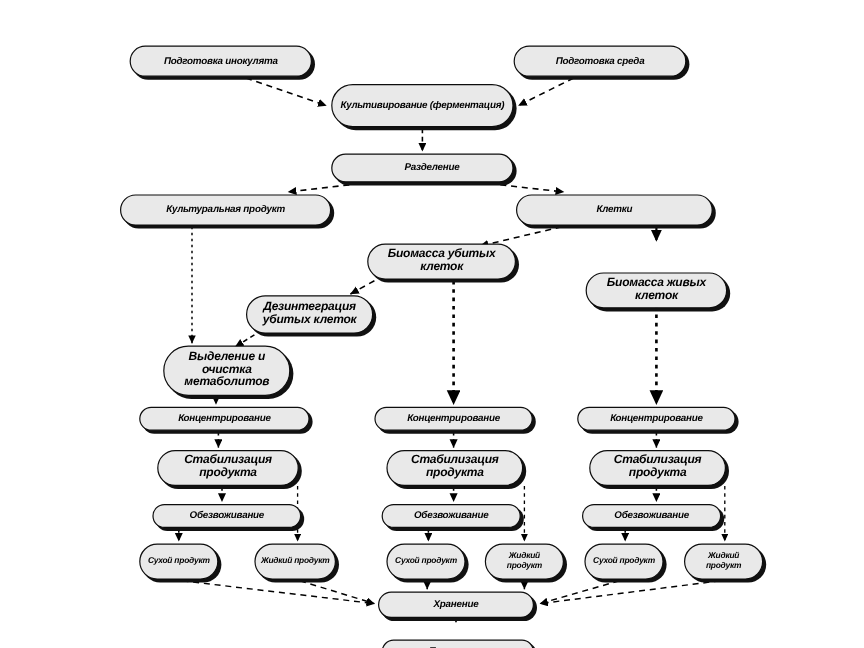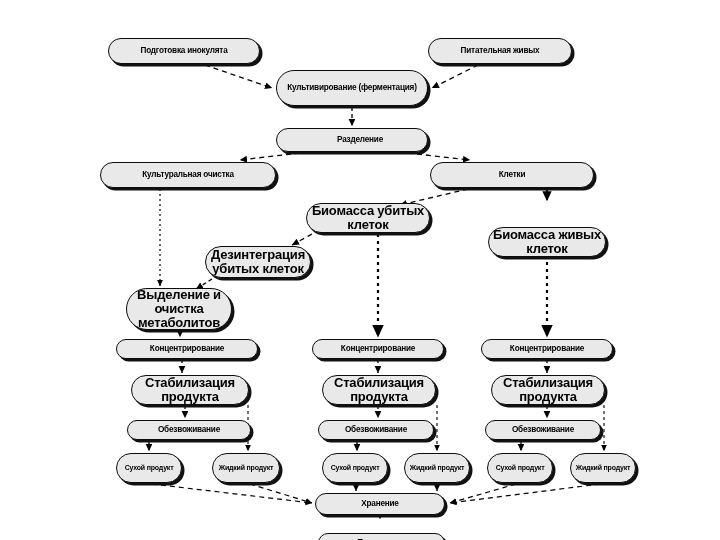--- a/index.html
+++ b/index.html
@@ -9,20 +9,21 @@
   }
   body {
     font-family: "Liberation Sans", sans-serif;
   }
   #canvas {
     position: relative;
     width: 720px;
     height: 540px;
     background: #ffffff;
     overflow: hidden;
+    font-style: italic;
   }
   #edges {
     position: absolute;
     left: 0;
     top: 0;
     width: 720px;
     height: 540px;
     pointer-events: none;
   }
   .node {
@@ -38,21 +39,21 @@
     color: #000000;
     font-weight: bold;
     line-height: 1.08;
     letter-spacing: -0.2px;
     box-shadow: 2.5px 2.5px 0px 0px #111111;
     z-index: 3;
     padding: 0 4px;
     overflow: hidden;
   }
   .fs8  { font-size: 8.2px; }
-  .fs75 { font-size: 13px; }
+  .fs75 { font-size: 10px; }
   .fs7  { font-size: 7.0px; }
 </style>
 </head>
 <body>
 
 <div id="canvas">
 
   <svg id="edges" viewBox="0 0 720 540" xmlns="http://www.w3.org/2000/svg">
     <defs>
       <marker id="arw" markerWidth="7" markerHeight="7" refX="5.4" refY="2.6" orient="auto" markerUnits="strokeWidth">
@@ -93,44 +94,44 @@
         <path d="M 600,484 L 450,503" fill="none" stroke="#000000" stroke-width="1.2" stroke-dasharray="5,4" marker-end="url(#arw)"></path>
         <path d="M 380,516 L 380,519" fill="none" stroke="#000000" stroke-width="1.2" stroke-dasharray="2,2" marker-end="url(#arw)"></path>
       </g>
   </svg>
 
   <div id="node-layer">
       <div class="node fs8" style="left: 108px; top: 38px; width: 152px; height: 26px;">
         <span>Подготовка инокулята</span>
       </div>
       <div class="node fs8" style="left: 428px; top: 38px; width: 144px; height: 26px;">
-        <span>Питательная живых</span>
+        <span>Подготовка среда</span>
       </div>
       <div class="node fs8" style="left: 276px; top: 70px; width: 152px; height: 36px;">
         <span>Культивирование (ферментация)</span>
       </div>
       <div class="node fs8" style="left: 276px; top: 128px; width: 152px; height: 24px; padding-left: 20px;">
         <span>Разделение</span>
       </div>
       <div class="node fs8" style="left: 100px; top: 162px; width: 176px; height: 26px;">
-        <span>Культуральная очистка</span>
+        <span>Культуральная продукт</span>
       </div>
       <div class="node fs8" style="left: 430px; top: 162px; width: 164px; height: 26px; justify-content: center;">
         <span>Клетки</span>
       </div>
       <div class="node fs75" style="left: 306px; top: 203px; width: 124px; height: 30px;">
         <span>Биомасса убитых клеток</span>
       </div>
       <div class="node fs75" style="left: 488px; top: 203px; width: 118px; height: 30px; margin-top: 24px;">
         <span>Биомасса живых клеток</span>
       </div>
       <div class="node fs75" style="left: 205px; top: 246px; width: 106px; height: 32px;">
         <span>Дезинтеграция убитых клеток</span>
       </div>
-      <div class="node fs75" style="left: 126px; top: 288px; width: 106px; height: 42px;">
+      <div class="node fs75" style="left: 136px; top: 288px; width: 106px; height: 42px;">
         <span>Выделение и очистка метаболитов</span>
       </div>
       <div class="node fs8" style="left: 116px; top: 339px; width: 142px; height: 20px;">
         <span>Концентрирование</span>
       </div>
       <div class="node fs75" style="left: 131px; top: 375px; width: 118px; height: 30px;">
         <span>Стабилизация продукта</span>
       </div>
       <div class="node fs8" style="left: 127px; top: 420px; width: 124px; height: 20px;">
         <span>Обезвоживание</span>

